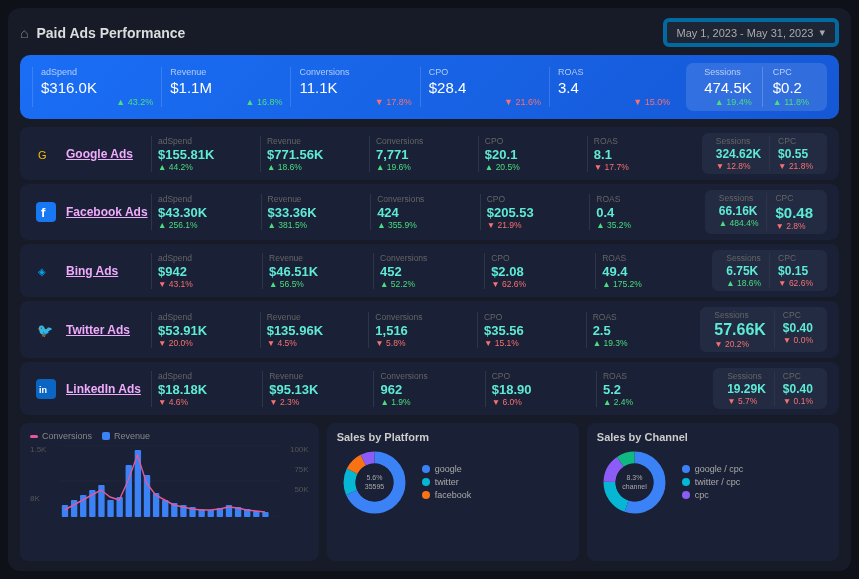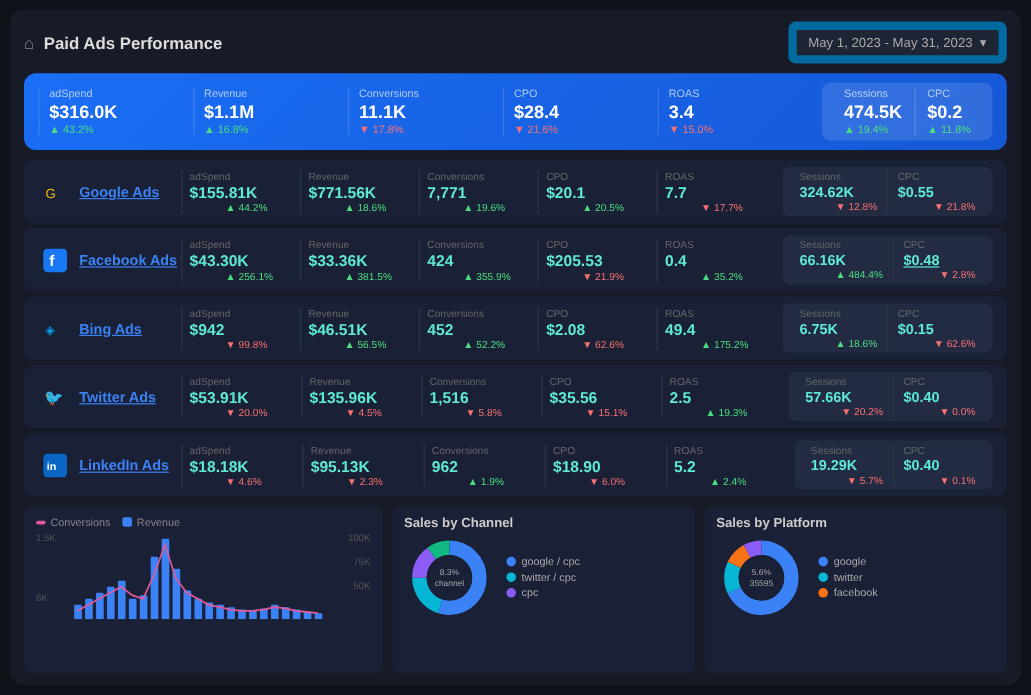--- a/index.html
+++ b/index.html
@@ -28,21 +28,21 @@
     }
     .header-left {
       display: flex;
       align-items: center;
       gap: 8px;
     }
     .home-icon { color: #888; font-size: 14px; }
     .page-title { font-size: 14px; font-weight: 600; color: #ddd; }
     .date-picker {
       background: #1e2535;
-      border: 7px solid #0369a1;
+      border: 4px solid #0369a1;
       border-radius: 6px;
       padding: 4px 10px;
       font-size: 11px;
       color: #aaa;
       display: flex;
       align-items: center;
       gap: 6px;
       cursor: pointer;
     }
     
@@ -72,26 +72,27 @@
       padding: 0 8px;
       border-left: 1px solid rgba(255,255,255,0.15);
     }
     .metric-label {
       font-size: 9px;
       color: rgba(255,255,255,0.65);
       margin-bottom: 2px;
     }
     .metric-value {
       font-size: 15px;
-      font-weight: 700;
+      font-weight: 400;
       color: #fff;
     }
     .metric-change {
       font-size: 9px;
       margin-top: 1px;
+      text-align: right;
     }
     .change-up { color: #4ade80; }
     .change-down { color: #f87171; }
     .right-metrics {
       display: flex;
       gap: 0;
       background: rgba(255,255,255,0.12);
       border-radius: 7px;
       padding: 4px 8px;
       margin-left: 8px;
@@ -122,21 +123,21 @@
       display: flex;
       align-items: center;
       justify-content: center;
       font-size: 14px;
       margin-right: 6px;
       flex-shrink: 0;
     }
     .platform-name {
       font-size: 12px;
       font-weight: 600;
-      color: #3b82f6;
+      color: #f0abfc;
       text-decoration: underline;
       min-width: 85px;
       cursor: pointer;
     }
     .platform-metrics {
       display: flex;
       flex: 1;
       gap: 0;
     }
     .p-metric {
@@ -151,21 +152,20 @@
       color: #666;
       margin-bottom: 1px;
     }
     .p-value {
       font-size: 13px;
       font-weight: 700;
       color: #5eead4;
     }
     .p-change {
       font-size: 8.5px;
-      margin-left: 30px;
     }
     .right-p-metrics {
       display: flex;
       gap: 0;
       background: #222b42;
       border-radius: 6px;
       padding: 3px 6px;
       margin-left: 6px;
     }
     .rp-metric {
@@ -321,21 +321,21 @@
         <span class="p-value">7,771</span>
         <span class="p-change change-up">▲ 19.6%</span>
       </div>
       <div class="p-metric">
         <span class="p-label">CPO</span>
         <span class="p-value">$20.1</span>
         <span class="p-change change-up">▲ 20.5%</span>
       </div>
       <div class="p-metric">
         <span class="p-label">ROAS</span>
-        <span class="p-value">7.7</span>
+        <span class="p-value">8.1</span>
         <span class="p-change change-down">▼ 17.7%</span>
       </div>
     </div>
     <div class="right-p-metrics">
       <div class="rp-metric">
         <span class="p-label">Sessions</span>
         <span class="p-value" style="font-size:12px;">324.62K</span>
         <span class="p-change change-down">▼ 12.8%</span>
       </div>
       <div class="rp-metric">
@@ -381,37 +381,37 @@
       </div>
     </div>
     <div class="right-p-metrics">
       <div class="rp-metric">
         <span class="p-label">Sessions</span>
         <span class="p-value" style="font-size:12px;">66.16K</span>
         <span class="p-change change-up">▲ 484.4%</span>
       </div>
       <div class="rp-metric">
         <span class="p-label">CPC</span>
-        <span class="p-value" style="font-size:12px;text-decoration:underline;">$0.48</span>
+        <span class="p-value" style="font-size:15px;">$0.48</span>
         <span class="p-change change-down">▼ 2.8%</span>
       </div>
     </div>
   </div>
       <div class="platform-row">
     <div class="platform-icon" style="background:transparent;">
           <svg width="20" height="20" viewBox="0 0 20 20">
             <text x="2" y="14" font-size="10" fill="#00a4ef">◈</text>
           </svg>
         </div>
     <span class="platform-name">Bing Ads</span>
     <div class="platform-metrics">
       <div class="p-metric">
         <span class="p-label">adSpend</span>
         <span class="p-value">$942</span>
-        <span class="p-change change-down">▼ 99.8%</span>
+        <span class="p-change change-down">▼ 43.1%</span>
       </div>
       <div class="p-metric">
         <span class="p-label">Revenue</span>
         <span class="p-value">$46.51K</span>
         <span class="p-change change-up">▲ 56.5%</span>
       </div>
       <div class="p-metric">
         <span class="p-label">Conversions</span>
         <span class="p-value">452</span>
         <span class="p-change change-up">▲ 52.2%</span>
@@ -470,21 +470,21 @@
       </div>
       <div class="p-metric">
         <span class="p-label">ROAS</span>
         <span class="p-value">2.5</span>
         <span class="p-change change-up">▲ 19.3%</span>
       </div>
     </div>
     <div class="right-p-metrics">
       <div class="rp-metric">
         <span class="p-label">Sessions</span>
-        <span class="p-value" style="font-size:12px;">57.66K</span>
+        <span class="p-value" style="font-size:16px;">57.66K</span>
         <span class="p-change change-down">▼ 20.2%</span>
       </div>
       <div class="rp-metric">
         <span class="p-label">CPC</span>
         <span class="p-value" style="font-size:12px;">$0.40</span>
         <span class="p-change change-down">▼ 0.0%</span>
       </div>
     </div>
   </div>
       <div class="platform-row">
@@ -581,20 +581,53 @@
           <rect x="162" y="65" width="7" height="7" fill="#3b82f6" rx="1"></rect>
           <rect x="172" y="63" width="7" height="9" fill="#3b82f6" rx="1"></rect>
           <rect x="182" y="60" width="7" height="12" fill="#3b82f6" rx="1"></rect>
           <rect x="192" y="62" width="7" height="10" fill="#3b82f6" rx="1"></rect>
           <rect x="202" y="64" width="7" height="8" fill="#3b82f6" rx="1"></rect>
           <rect x="212" y="66" width="7" height="6" fill="#3b82f6" rx="1"></rect>
           <rect x="222" y="67" width="7" height="5" fill="#3b82f6" rx="1"></rect>
 
           <polyline points="5,65 15,60 25,55 35,50 45,45 55,52 65,55 75,35 85,10 95,38 105,50 115,55 125,60 135,62 145,64 155,65 165,65 175,64 185,62 195,63 205,65 215,66 225,67" fill="none" stroke="#e05a9b" stroke-width="1.5"></polyline>
         </svg>
+      </div>
+    </div>
+
+    <div class="chart-card">
+      <div class="chart-title">Sales by Platform</div>
+      <div class="donut-container">
+        <svg width="75" height="75" viewBox="0 0 75 75">
+
+          <circle cx="37.5" cy="37.5" r="25" fill="none" stroke="#3b82f6" stroke-width="12" stroke-dasharray="106.8 156.8" stroke-dashoffset="0" transform="rotate(-90 37.5 37.5)"></circle>
+
+          <circle cx="37.5" cy="37.5" r="25" fill="none" stroke="#06b6d4" stroke-width="12" stroke-dasharray="21.9 156.8" stroke-dashoffset="-106.8" transform="rotate(-90 37.5 37.5)"></circle>
+
+          <circle cx="37.5" cy="37.5" r="25" fill="none" stroke="#f97316" stroke-width="12" stroke-dasharray="15.7 156.8" stroke-dashoffset="-128.7" transform="rotate(-90 37.5 37.5)"></circle>
+
+          <circle cx="37.5" cy="37.5" r="25" fill="none" stroke="#8b5cf6" stroke-width="12" stroke-dasharray="12.5 156.8" stroke-dashoffset="-144.4" transform="rotate(-90 37.5 37.5)"></circle>
+          <circle cx="37.5" cy="37.5" r="19" fill="#1a2035"></circle>
+          <text x="37.5" y="35" text-anchor="middle" fill="#aaa" font-size="7">5.6%</text>
+          <text x="37.5" y="44" text-anchor="middle" fill="#aaa" font-size="7">35595</text>
+        </svg>
+        <div class="donut-legend">
+          <div class="donut-legend-item">
+            <div class="donut-dot" style="background:#3b82f6;"></div>
+            <span>google</span>
+          </div>
+          <div class="donut-legend-item">
+            <div class="donut-dot" style="background:#06b6d4;"></div>
+            <span>twitter</span>
+          </div>
+          <div class="donut-legend-item">
+            <div class="donut-dot" style="background:#f97316;"></div>
+            <span>facebook</span>
+          </div>
+        </div>
       </div>
     </div>
 
     <div class="chart-card">
       <div class="chart-title">Sales by Channel</div>
       <div class="donut-container">
         <svg width="75" height="75" viewBox="0 0 75 75">
           <circle cx="37.5" cy="37.5" r="25" fill="none" stroke="#3b82f6" stroke-width="12" stroke-dasharray="86.2 156.8" stroke-dashoffset="0" transform="rotate(-90 37.5 37.5)"></circle>
           <circle cx="37.5" cy="37.5" r="25" fill="none" stroke="#06b6d4" stroke-width="12" stroke-dasharray="31.4 156.8" stroke-dashoffset="-86.2" transform="rotate(-90 37.5 37.5)"></circle>
           <circle cx="37.5" cy="37.5" r="25" fill="none" stroke="#8b5cf6" stroke-width="12" stroke-dasharray="23.5 156.8" stroke-dashoffset="-117.6" transform="rotate(-90 37.5 37.5)"></circle>
@@ -612,47 +645,14 @@
             <div class="donut-dot" style="background:#06b6d4;"></div>
             <span>twitter / cpc</span>
           </div>
           <div class="donut-legend-item">
             <div class="donut-dot" style="background:#8b5cf6;"></div>
             <span>cpc</span>
           </div>
         </div>
       </div>
     </div>
-
-    <div class="chart-card">
-      <div class="chart-title">Sales by Platform</div>
-      <div class="donut-container">
-        <svg width="75" height="75" viewBox="0 0 75 75">
-
-          <circle cx="37.5" cy="37.5" r="25" fill="none" stroke="#3b82f6" stroke-width="12" stroke-dasharray="106.8 156.8" stroke-dashoffset="0" transform="rotate(-90 37.5 37.5)"></circle>
-
-          <circle cx="37.5" cy="37.5" r="25" fill="none" stroke="#06b6d4" stroke-width="12" stroke-dasharray="21.9 156.8" stroke-dashoffset="-106.8" transform="rotate(-90 37.5 37.5)"></circle>
-
-          <circle cx="37.5" cy="37.5" r="25" fill="none" stroke="#f97316" stroke-width="12" stroke-dasharray="15.7 156.8" stroke-dashoffset="-128.7" transform="rotate(-90 37.5 37.5)"></circle>
-
-          <circle cx="37.5" cy="37.5" r="25" fill="none" stroke="#8b5cf6" stroke-width="12" stroke-dasharray="12.5 156.8" stroke-dashoffset="-144.4" transform="rotate(-90 37.5 37.5)"></circle>
-          <circle cx="37.5" cy="37.5" r="19" fill="#1a2035"></circle>
-          <text x="37.5" y="35" text-anchor="middle" fill="#aaa" font-size="7">5.6%</text>
-          <text x="37.5" y="44" text-anchor="middle" fill="#aaa" font-size="7">35595</text>
-        </svg>
-        <div class="donut-legend">
-          <div class="donut-legend-item">
-            <div class="donut-dot" style="background:#3b82f6;"></div>
-            <span>google</span>
-          </div>
-          <div class="donut-legend-item">
-            <div class="donut-dot" style="background:#06b6d4;"></div>
-            <span>twitter</span>
-          </div>
-          <div class="donut-legend-item">
-            <div class="donut-dot" style="background:#f97316;"></div>
-            <span>facebook</span>
-          </div>
-        </div>
-      </div>
-    </div>
   </div>
 </div>
 
 </body></html>

